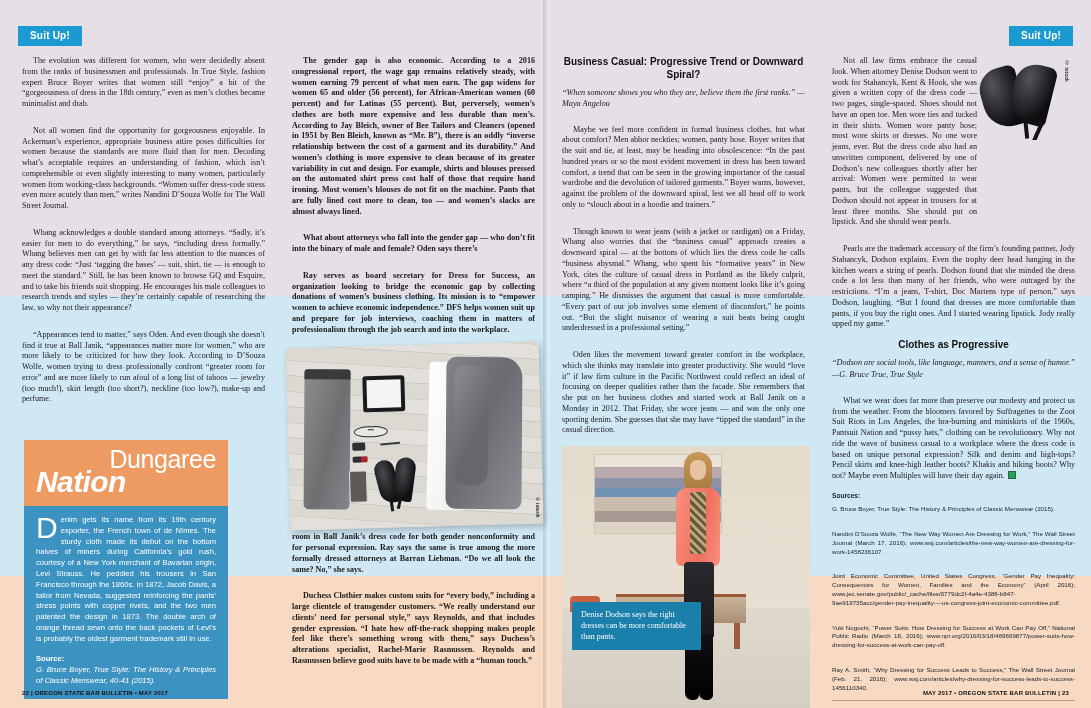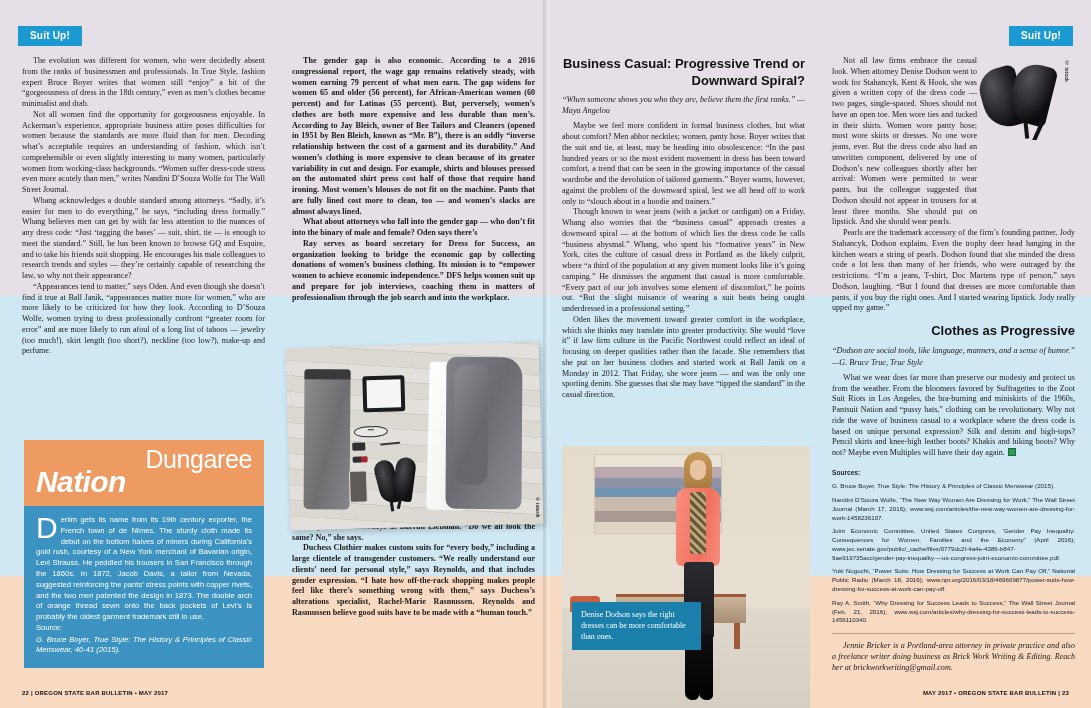--- a/index.html
+++ b/index.html
@@ -65,50 +65,50 @@
   #col1 { left: 22px; }
   #col2 { left: 292px; font-weight: bold; }
   #col3 { left: 562px; }
   #col4 { left: 832px; }
 
   .col p {
     margin: 0 0 0 0;
     text-indent: 11px;
   }
   .col p.noindent { text-indent: 0; }
-  .col p + p { margin-top: 0px; }
+  .col p + p { margin-top: 16px; }
 
   
   h2.section-head {
     font-family: "Liberation Sans", sans-serif;
-    font-size: 13px;
+    font-size: 10px;
     font-weight: bold;
     color: #111111;
     margin: 0 0 5px 0;
     line-height: 1.28;
-    text-align: right;
+    text-align: center;
     text-indent: 0;
   }
   h2.section-head.spaced { margin-top: 9px; }
 
   p.pull-quote {
     font-style: italic;
     font-size: 8.2px;
     line-height: 1.35;
     margin: 0 0 5px 0;
     text-indent: 0;
     text-align: left;
   }
 
   
   #dungaree {
     position: absolute;
     left: 24px;
     top: 440px;
-    width: 240px;
+    width: 204px;
     z-index: 4;
   }
   #dungaree-banner {
     background: #ed9a63;
     padding: 8px 12px 10px 12px;
     text-align: right;
     font-family: "Liberation Sans", sans-serif;
     color: #ffffff;
     line-height: 0.93;
   }
@@ -140,21 +140,22 @@
   #dungaree-dropcap {
     float: left;
     font-size: 30px;
     line-height: 0.78;
     font-weight: normal;
     padding: 0 3px 0 0;
     margin-top: 1px;
   }
   #dungaree-source-label {
     display: block;
-    font-weight: normal;
+    font-weight: bold;
+    margin-top: 9px;
   }
   #dungaree-source-text {
     display: block;
     font-style: italic;
     margin-top: 1px;
     line-height: 1.4;
   }
 
   
   .photo {
@@ -516,21 +517,21 @@
     <div class="hair"></div>
     <div class="face"></div>
     <div class="blazer"></div>
     <div class="blouse"></div>
     <div class="pants"></div>
     <div class="boot l"></div>
     <div class="boot r"></div>
   </div>
 
 </div>
-<div id="dodson-caption">Denise Dodson says the right dresses can be more comfortable than ones.</div>
+<div id="dodson-caption">Denise Dodson says the right dresses can be more comfortable than pants.</div>
 
 <div class="photo" id="photo-shoe">
   <div class="sole"></div>
   <div class="pump a"></div>
   <div class="pump b"></div>
   <div class="credit">© istock</div>
 </div>
 
 <div class="col" id="col4">
   <p style="padding-right:98px">Not all law firms embrace the casual look. When attorney Denise Dodson went to work for Stahancyk, Kent &amp; Hook, she was given a written copy of the dress code — two pages, single-spaced. Shoes should not have an open toe. Men wore ties and tucked in their shirts. Women wore panty hose; most wore skirts or dresses. No one wore jeans, ever. But the dress code also had an unwritten component, delivered by one of Dodson’s new colleagues shortly after her arrival: Women were permitted to wear pants, but the colleague suggested that Dodson should not appear in trousers for at least three months. She should put on lipstick. And she should wear pearls.</p>

